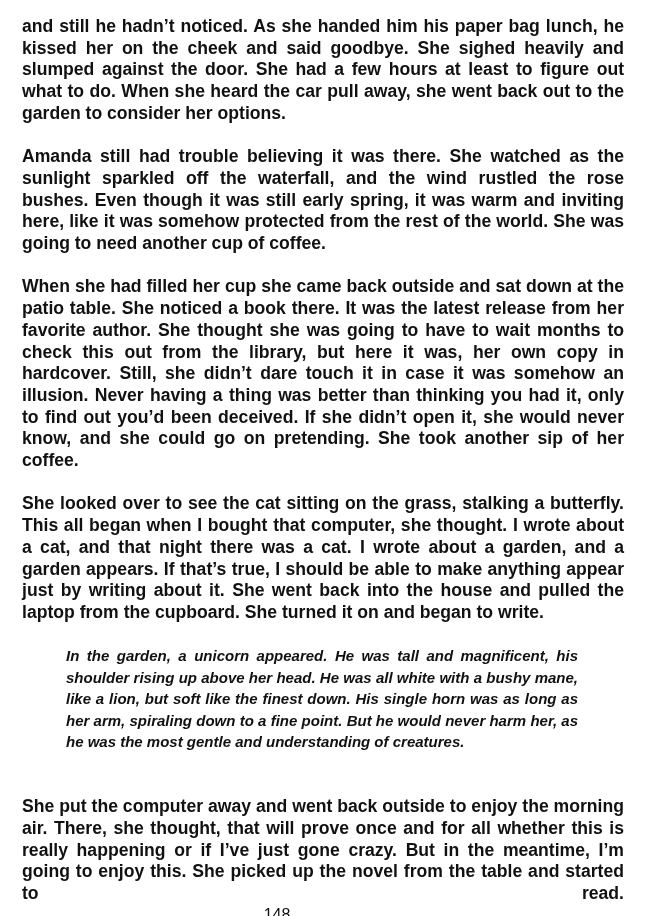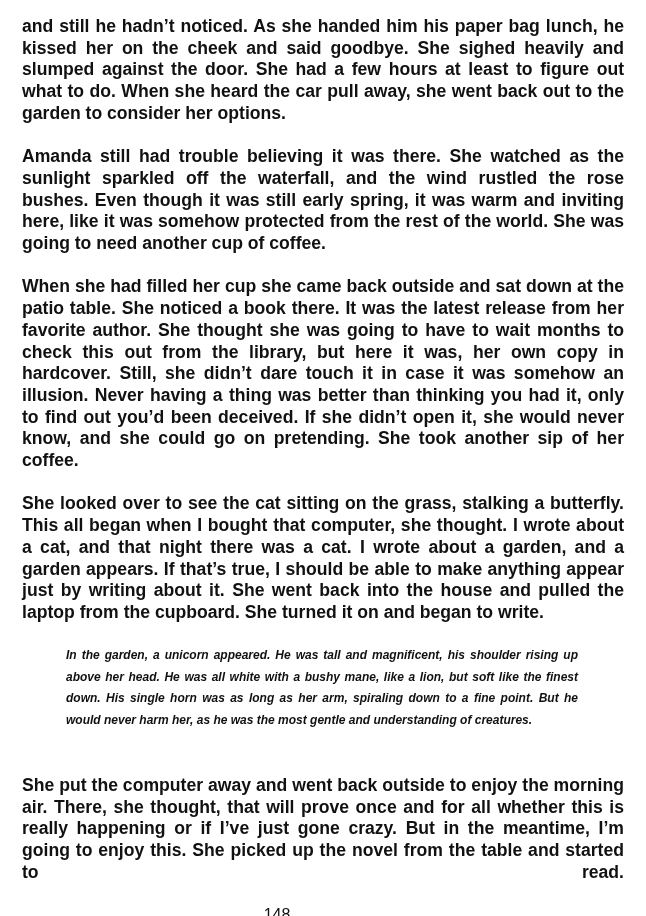--- a/index.html
+++ b/index.html
@@ -30,21 +30,21 @@
       text-align-last: left;
       letter-spacing: 0px;
     }
     .para.last-full {
       text-align-last: justify;
       margin-top: 44px;
     }
     .quote {
       margin: 0 0 21.7px 44px;
       width: 512px;
-      font-size: 12px;
+      font-size: 15px;
       line-height: 21.4px;
       font-style: italic;
       text-align: justify;
       text-align-last: left;
     }
     .page-number {
       position: absolute;
       left: 0;
       width: 554px;
       top: 904px;

